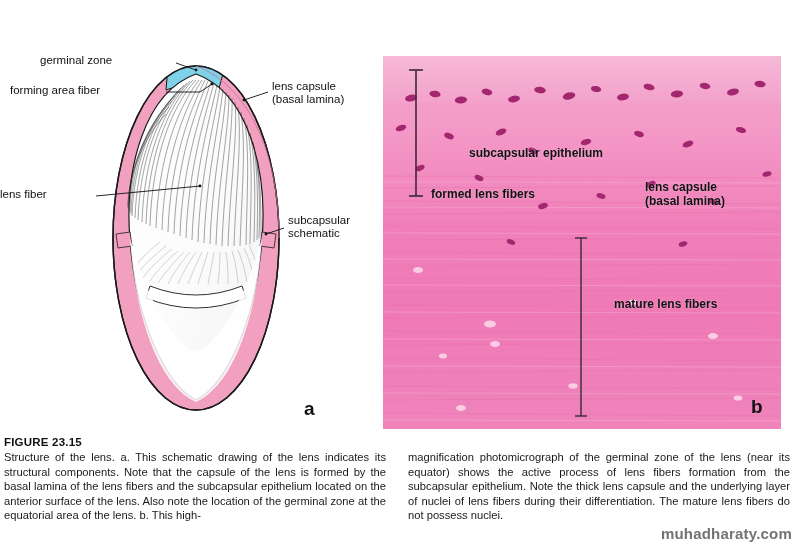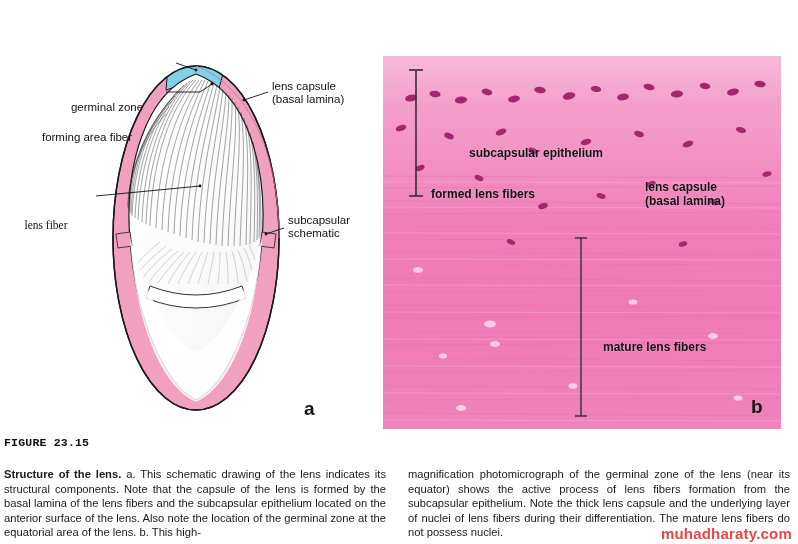--- a/index.html
+++ b/index.html
@@ -25,21 +25,21 @@
   #panel-a svg { position: absolute; left: 0; top: 0; }
 
   .lbl {
     position: absolute;
     font-size: 11.5px;
     color: #111;
     line-height: 13px;
     white-space: pre-line;
   }
   .lbl.right { text-align: left; }
-  .lbl.leftal { text-align: center; margin-top: 47px; }
+  .lbl.leftal { text-align: left; }
 
   .panel-letter {
     position: absolute;
     font-size: 19px;
     font-weight: bold;
     color: #111;
   }
 
   
   #panel-b {
@@ -65,42 +65,41 @@
   #caption {
     position: absolute;
     left: 4px; top: 436px;
     width: 790px; height: 104px;
   }
   #cap-title {
     font-size: 11.5px;
     font-weight: bold;
     color: #111;
     letter-spacing: .2px;
-    margin-bottom: 18px;
-    font-family: Liberation Mono, monospace;
+    margin-bottom: 2px;
   }
   .cap-cols {
     display: flex;
     gap: 22px;
   }
   .cap-col {
     width: 382px;
     font-size: 11.2px;
     line-height: 14.6px;
     color: #1a1a1a;
     text-align: justify;
   }
-  .cap-col b { font-weight: bold; }
+  .cap-col b { font-weight: normal; }
 
   #watermark {
     position: absolute;
     right: 6px; bottom: 2px;
     font-size: 15px;
     font-weight: bold;
-    color: #ef4444;
+    color: #737373;
     letter-spacing: .2px;
   }
 </style>
 </head>
 <body>
 
 <div id="page">
 
   <div id="panel-a">
     <svg width="378" height="434" viewBox="0 0 378 434">
@@ -209,21 +208,21 @@
       </g>
     </svg>
 
     <div class="lbl leftal" style="left:40px; top:54px; width:134px;">germinal zone</div>
 
     <div class="lbl leftal" style="left:10px; top:84px; width:154px;">forming area fiber</div>
 
     <div class="lbl right" style="left:272px; top:80px; width:110px;">lens capsule
 (basal lamina)</div>
 
-    <div class="lbl leftal" style="left:0px; top:172px; width:92px;font-family:Liberation Serif, serif;">lens fiber</div>
+    <div class="lbl leftal" style="left:0px; top:188px; width:92px;">lens fiber</div>
 
     <div class="lbl right" style="left:288px; top:214px; width:100px;">subcapsular
 schematic</div>
 
     <div class="panel-letter" style="left:304px; top:398px;">a</div>
   </div>
 
   <div id="panel-b">
     <svg class="mg" viewBox="0 0 398 373" preserveAspectRatio="none">
       <defs>
@@ -338,21 +337,21 @@
       </g>
     </svg>
 
     <div class="mg-label" style="left:86px; top:90px;">subcapsular epithelium</div>
 
     <div class="mg-label" style="left:48px; top:131px;">formed lens fibers</div>
 
     <div class="mg-label" style="left:262px; top:124px;">lens capsule
 (basal lamina)</div>
 
-    <div class="mg-label" style="left:220px; top:241px;margin-top:43px;">mature lens fibers</div>
+    <div class="mg-label" style="left:231px; top:241px;">mature lens fibers</div>
 
     <div class="panel-letter" style="left:368px; top:340px;">b</div>
   </div>
 
   <div id="caption">
     <div id="cap-title">FIGURE 23.15</div>
     <div class="cap-cols">
       <div class="cap-col"><b>Structure of the lens.</b><span> a. This schematic drawing of the lens indicates its structural components. Note that the capsule of the lens is formed by the basal lamina of the lens fibers and the subcapsular epithelium located on the anterior surface of the lens. Also note the location of the germinal zone at the equatorial area of the lens. b. This high-</span></div>
       <div class="cap-col">magnification photomicrograph of the germinal zone of the lens (near its equator) shows the active process of lens fibers formation from the subcapsular epithelium. Note the thick lens capsule and the underlying layer of nuclei of lens fibers during their differentiation. The mature lens fibers do not possess nuclei.</div>
     </div>

